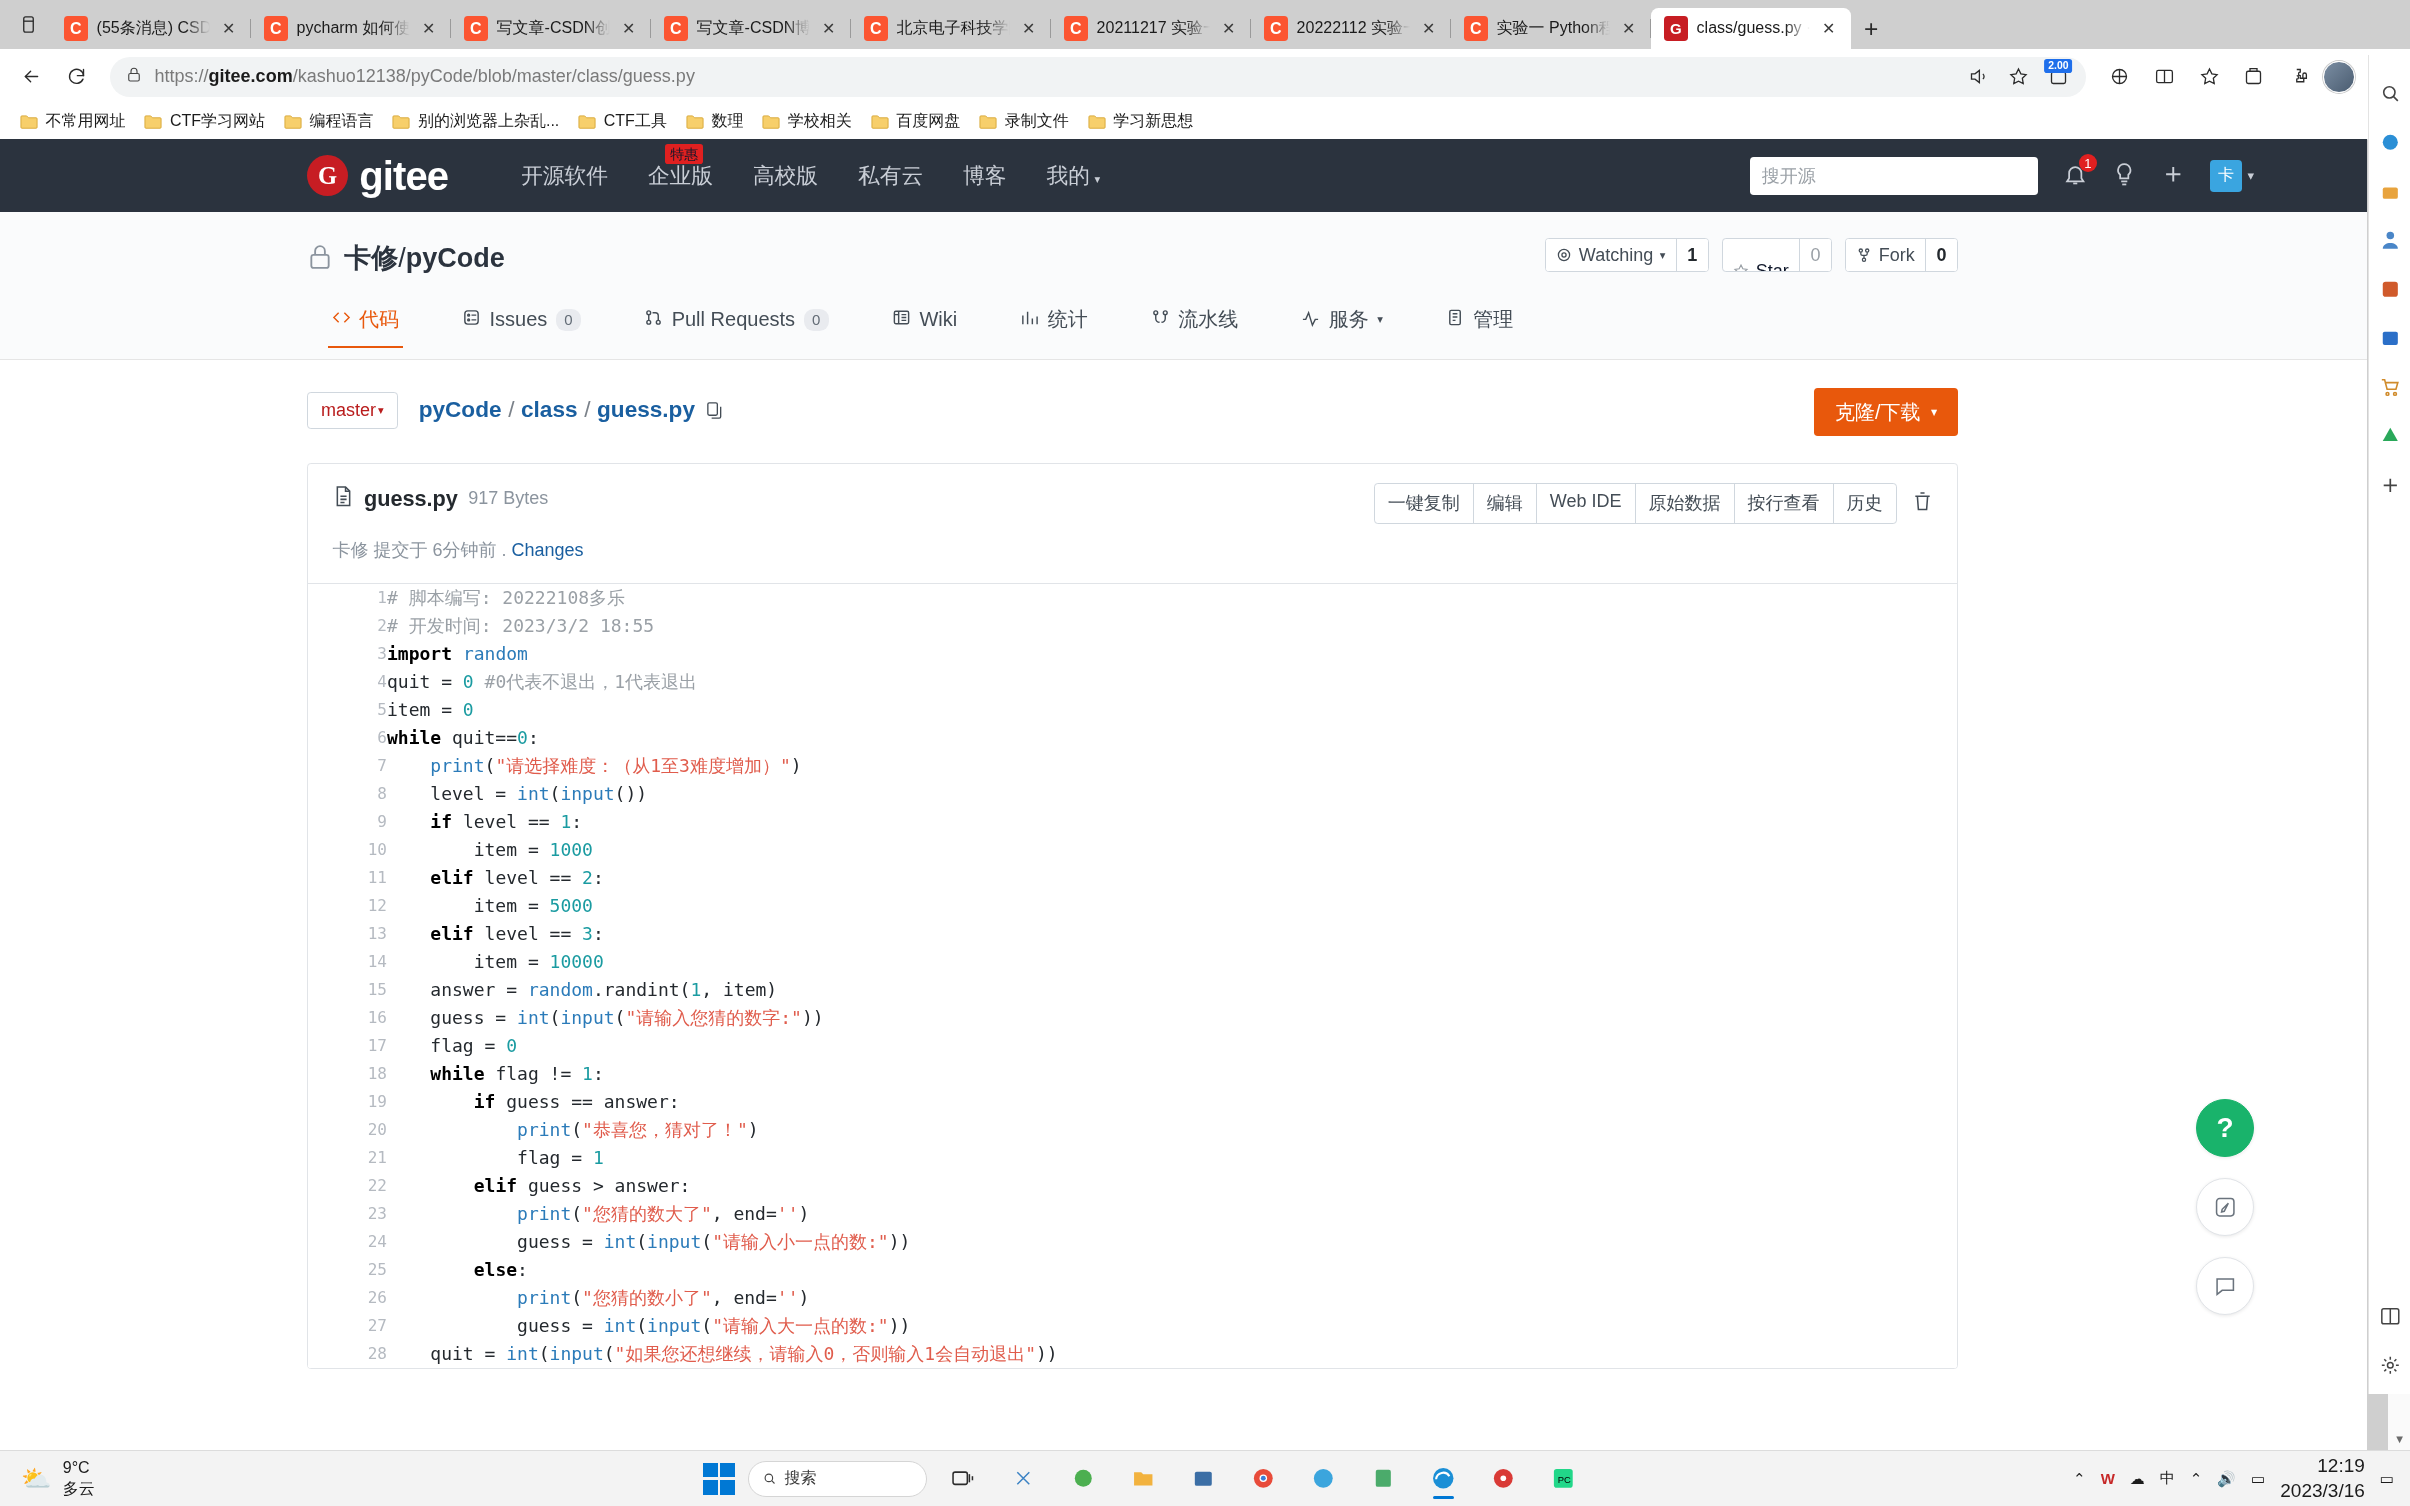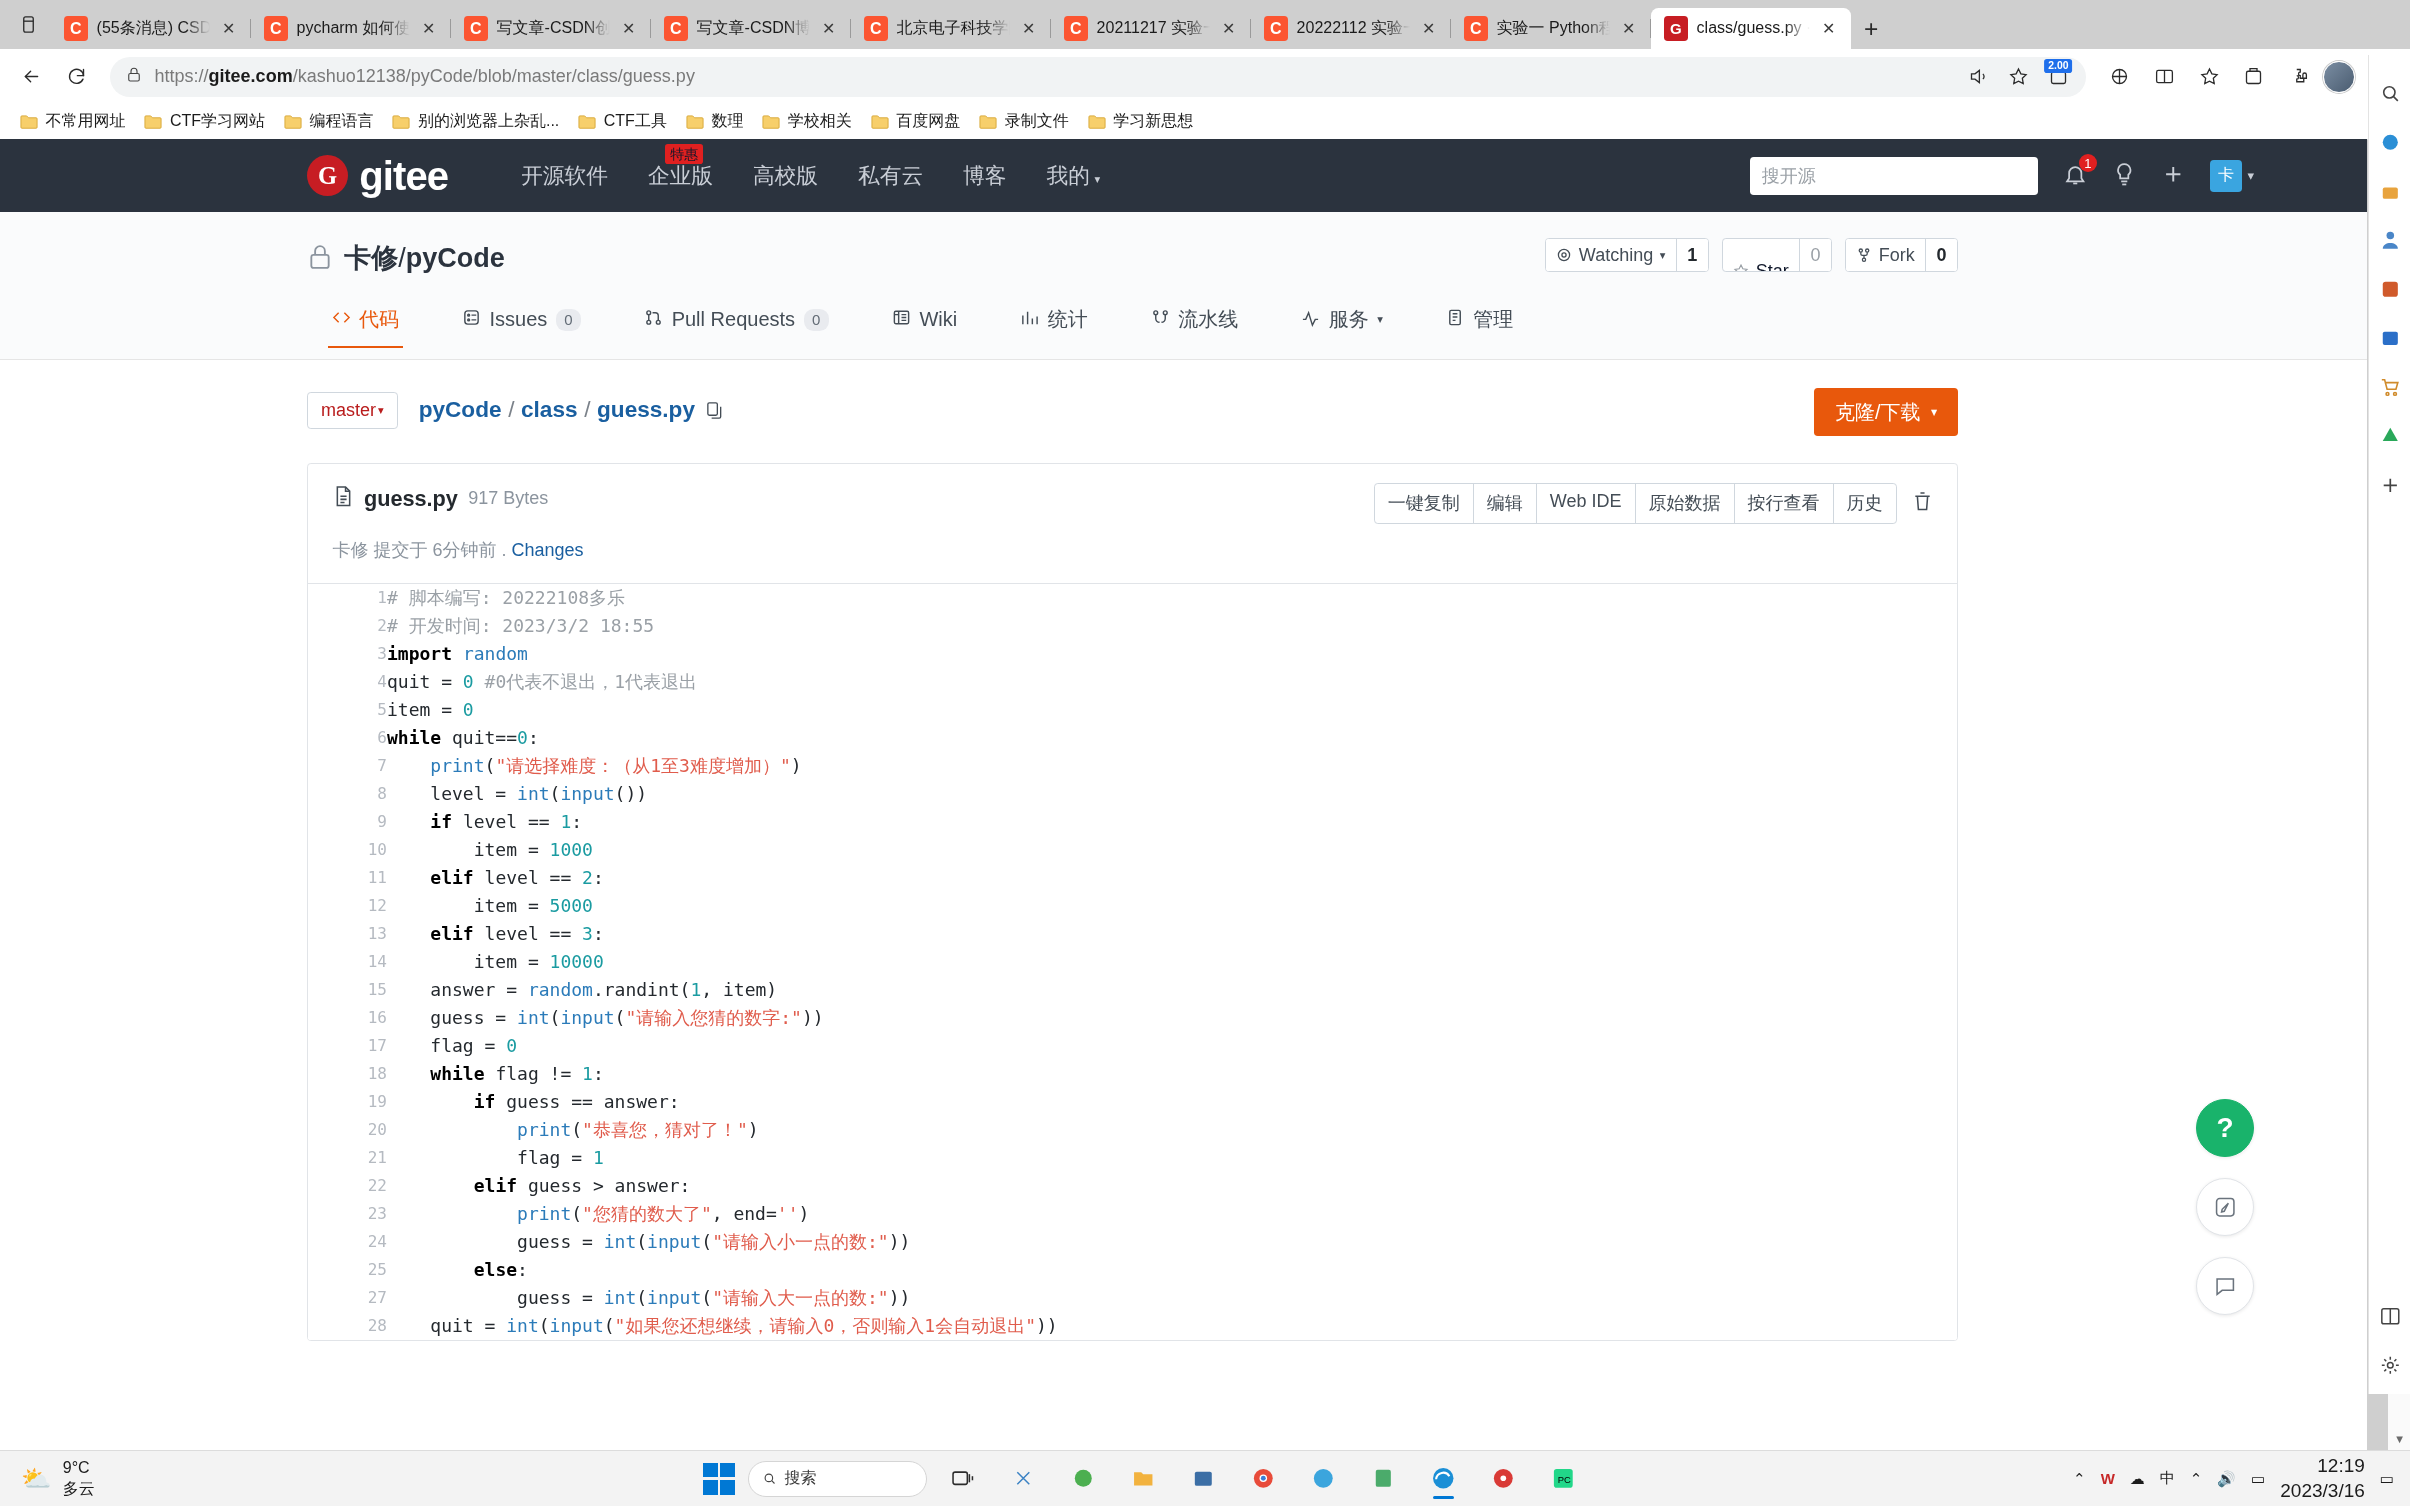--- a/index.html
+++ b/index.html
@@ -822,20 +822,24 @@
               </tr>
               <tr>
                 <td class="ln">24</td>
                 <td class="cd">            guess = <span class="bi">int</span>(<span class="bi">input</span>(<span class="st">"<span class="zh">请输入小一点的数</span>:"</span>))</td>
               </tr>
               <tr>
                 <td class="ln">25</td>
                 <td class="cd">        <span class="k">else</span>:</td>
               </tr>
               <tr>
+                <td class="ln">26</td>
+                <td class="cd">            <span class="bi">print</span>(<span class="st">"<span class="zh">您猜的数小了</span>"</span>, end=<span class="st">''</span>)</td>
+              </tr>
+              <tr>
                 <td class="ln">27</td>
                 <td class="cd">            guess = <span class="bi">int</span>(<span class="bi">input</span>(<span class="st">"<span class="zh">请输入大一点的数</span>:"</span>))</td>
               </tr>
               <tr>
                 <td class="ln">28</td>
                 <td class="cd">    quit = <span class="bi">int</span>(<span class="bi">input</span>(<span class="st">"<span class="zh">如果您还想继续，请输入</span>0<span class="zh">，否则输入</span>1<span class="zh">会自动退出</span>"</span>))</td>
               </tr>
             </tbody>
         </table>
       </div>

